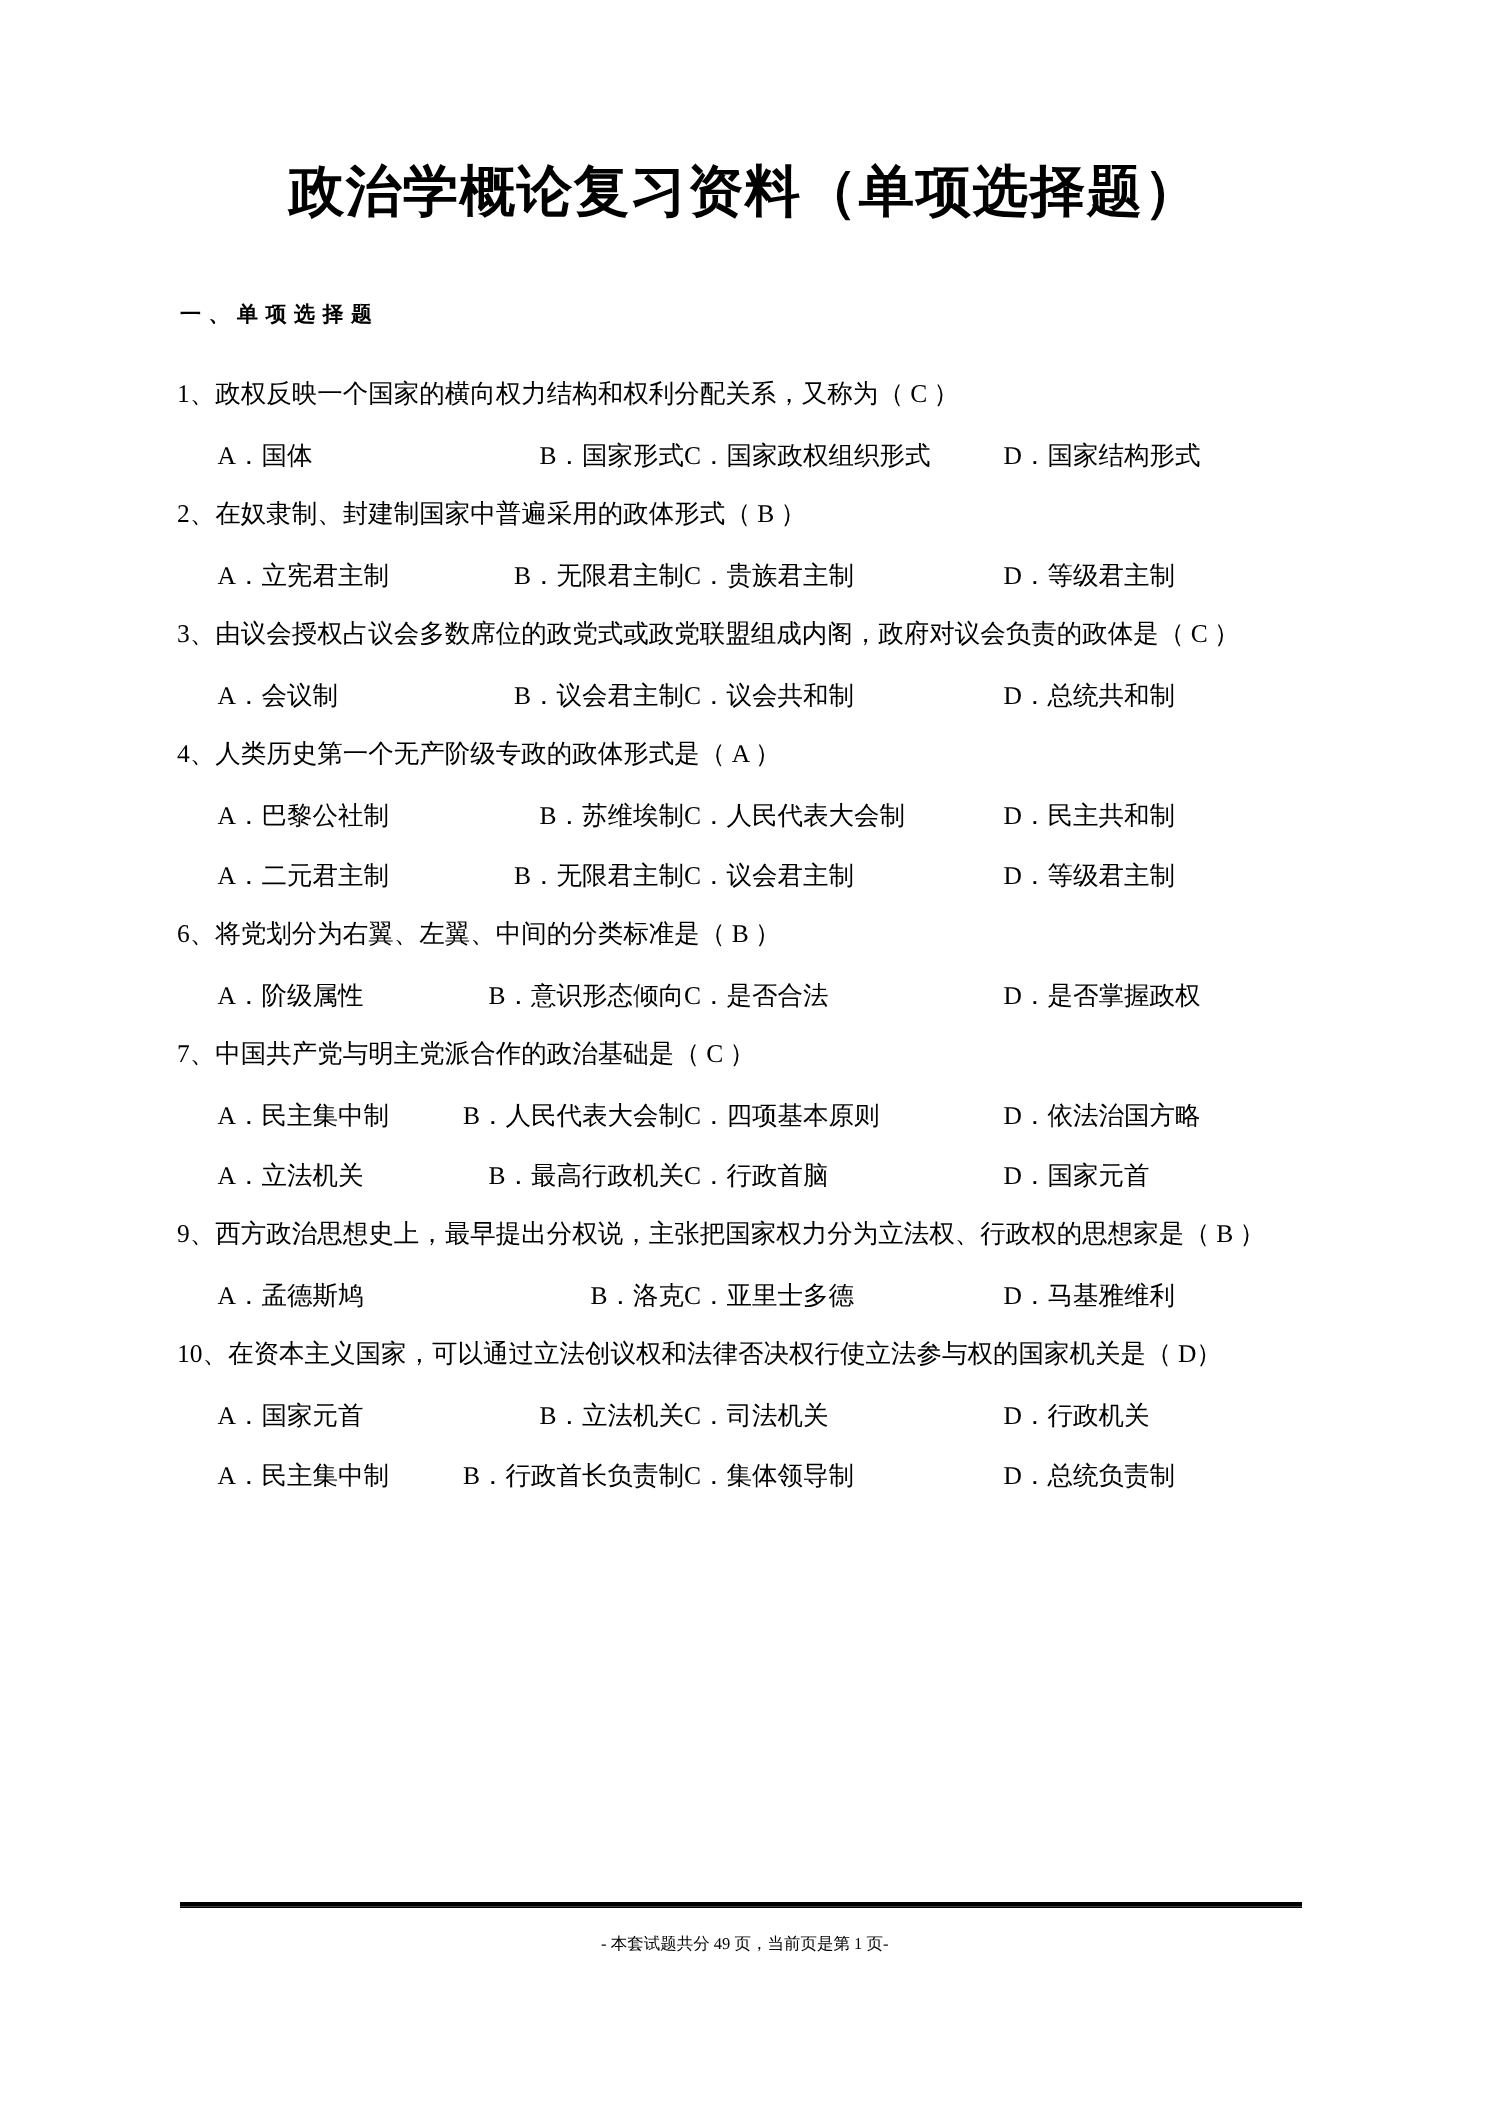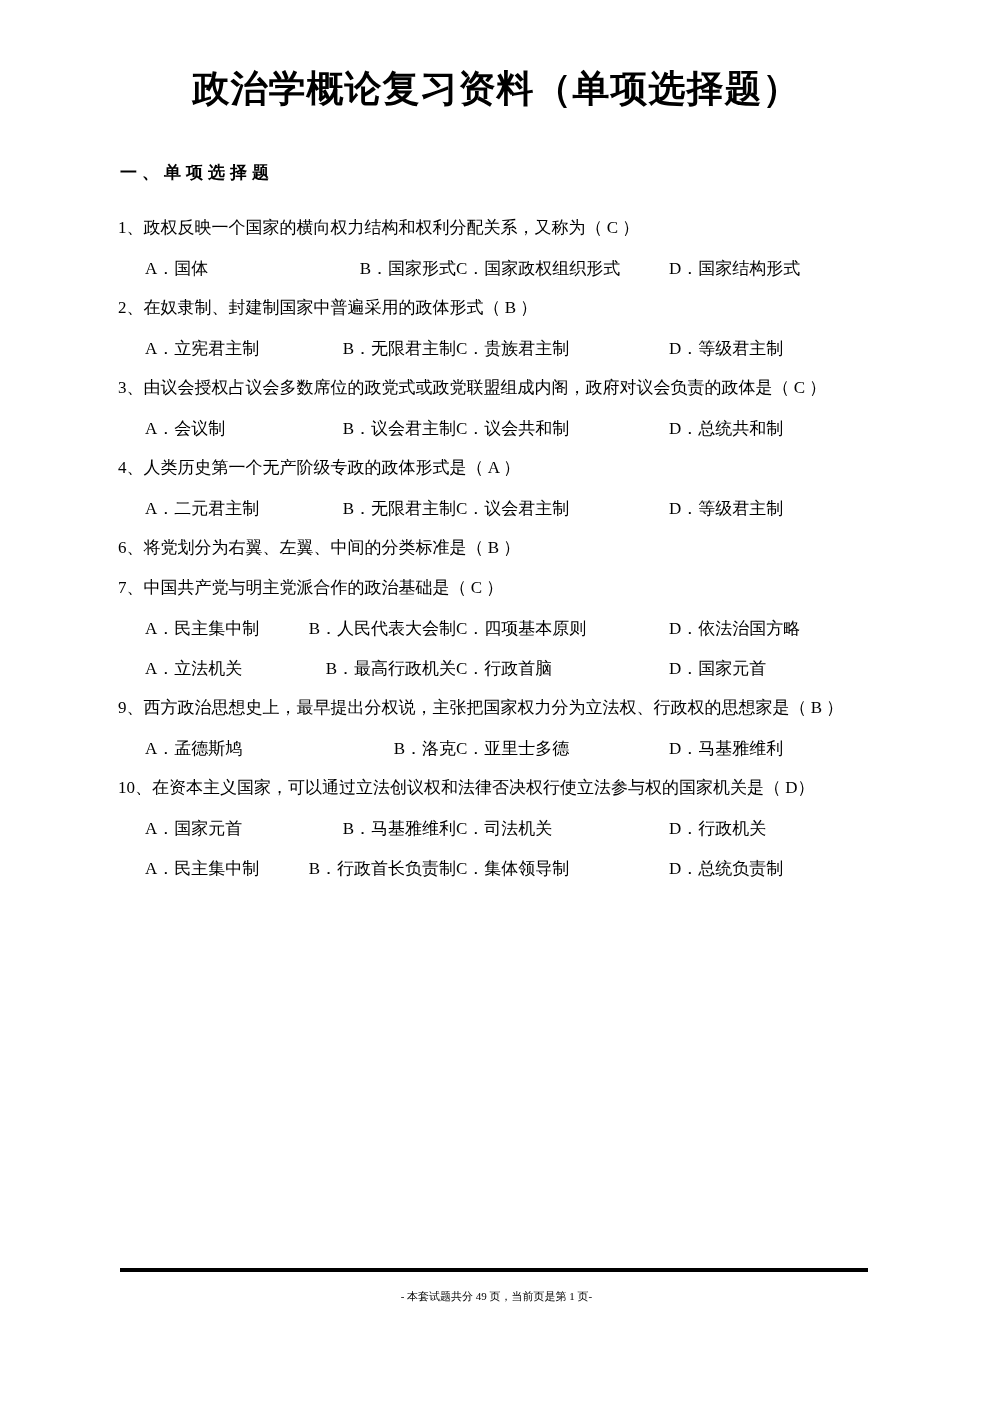--- a/index.html
+++ b/index.html
@@ -13,30 +13,30 @@
     width: 993px;
     height: 1404px;
     margin: 0 auto;
     background: #ffffff;
     color: #000000;
     font-family: "Liberation Serif", "DejaVu Serif", serif;
     overflow: hidden;
   }
   .doc-title {
     margin: 0;
-    padding-top: 64px;
+    padding-top: 104px;
     text-align: center;
     font-size: 37px;
     line-height: 50px;
     font-weight: bold;
     letter-spacing: 1px;
   }
   .section-heading {
     margin: 47px 0 0 120px;
-    font-size: 17px;
+    font-size: 14px;
     font-weight: bold;
     letter-spacing: 5px;
   }
   .questions {
     margin: 24px 100px 0 118px;
     font-size: 17px;
   }
   .q-line {
     height: 40px;
     line-height: 40px;
@@ -115,35 +115,47 @@
       <span class="opt opt-b">B．议会君主制</span>
       <span class="opt opt-c">C．议会共和制</span>
       <span class="opt opt-d">D．总统共和制</span>
     </div>
   </div>
 
   <div class="question-block">
     <div class="q-line">
       <span class="q-num">4、</span><span class="q-stem">人类历史第一个无产阶级专政的政体形式是（ A ）</span>
     </div>
+    <div class="opt-line">
+      <span class="opt opt-a">A．巴黎公社制</span>
+      <span class="opt opt-b">B．苏维埃制</span>
+      <span class="opt opt-c">C．人民代表大会制</span>
+      <span class="opt opt-d">D．民主共和制</span>
+    </div>
   </div>
 
   <div class="question-block">
     <div class="opt-line">
       <span class="opt opt-a">A．二元君主制</span>
       <span class="opt opt-b">B．无限君主制</span>
       <span class="opt opt-c">C．议会君主制</span>
       <span class="opt opt-d">D．等级君主制</span>
     </div>
   </div>
 
   <div class="question-block">
     <div class="q-line">
       <span class="q-num">6、</span><span class="q-stem">将党划分为右翼、左翼、中间的分类标准是（ B ）</span>
     </div>
+    <div class="opt-line">
+      <span class="opt opt-a">A．阶级属性</span>
+      <span class="opt opt-b">B．意识形态倾向</span>
+      <span class="opt opt-c">C．是否合法</span>
+      <span class="opt opt-d">D．是否掌握政权</span>
+    </div>
   </div>
 
   <div class="question-block">
     <div class="q-line">
       <span class="q-num">7、</span><span class="q-stem">中国共产党与明主党派合作的政治基础是（ C ）</span>
     </div>
     <div class="opt-line">
       <span class="opt opt-a">A．民主集中制</span>
       <span class="opt opt-b">B．人民代表大会制</span>
       <span class="opt opt-c">C．四项基本原则</span>
@@ -171,21 +183,21 @@
       <span class="opt opt-d">D．马基雅维利</span>
     </div>
   </div>
 
   <div class="question-block">
     <div class="q-line">
       <span class="q-num">10、</span><span class="q-stem">在资本主义国家，可以通过立法创议权和法律否决权行使立法参与权的国家机关是（ D）</span>
     </div>
     <div class="opt-line">
       <span class="opt opt-a">A．国家元首</span>
-      <span class="opt opt-b">B．马基雅维利</span>
+      <span class="opt opt-b">B．立法机关</span>
       <span class="opt opt-c">C．司法机关</span>
       <span class="opt opt-d">D．行政机关</span>
     </div>
   </div>
 
   <div class="question-block">
     <div class="opt-line">
       <span class="opt opt-a">A．民主集中制</span>
       <span class="opt opt-b">B．行政首长负责制</span>
       <span class="opt opt-c">C．集体领导制</span>

